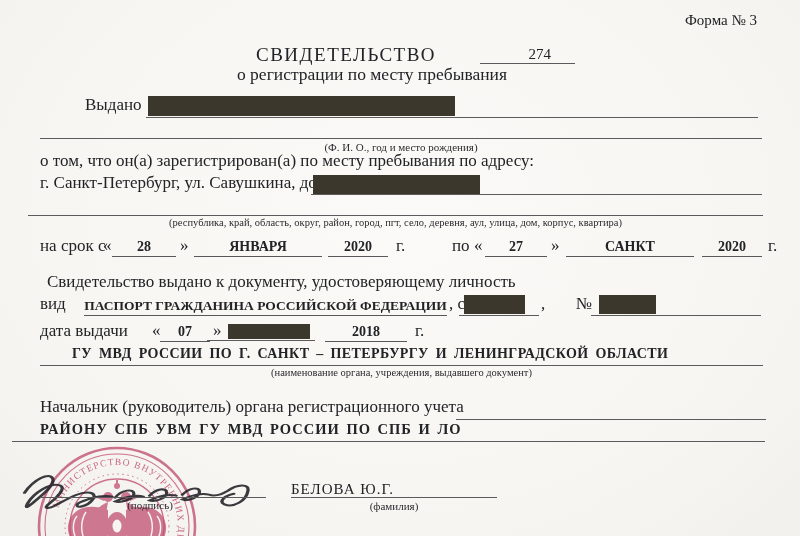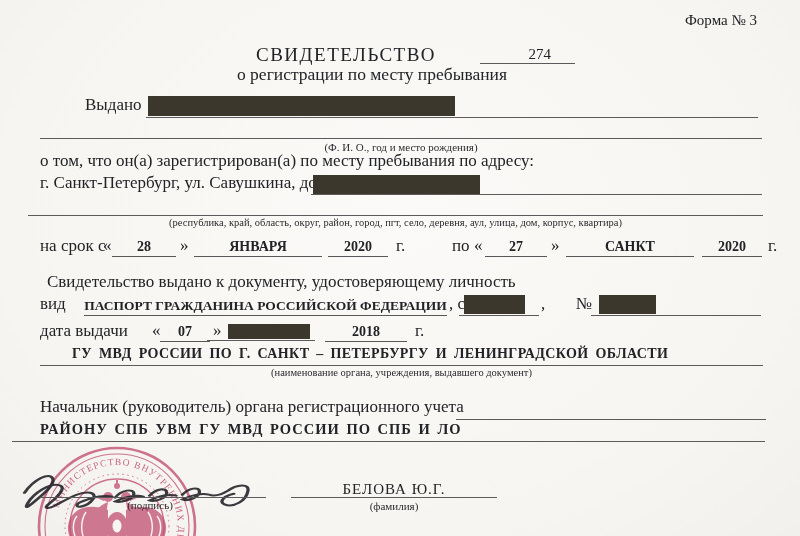--- a/index.html
+++ b/index.html
@@ -60,21 +60,21 @@
   .issuer-cap{left:40px;top:367px;width:723px;font-size:10.5px;}
   
   .head-label{left:40px;top:397px;}
   .head-val1{left:460px;top:401px;font-weight:bold;font-size:14px;letter-spacing:.3px;}
   .head-val2{left:40px;top:421px;font-weight:bold;font-size:14.5px;letter-spacing:1px;word-spacing:2px;}
   .auth-cap{left:40px;top:444px;width:714px;font-size:10.5px;}
   
   .fio-cap{left:40px;top:141px;width:722px;}
   .addr-cap{left:28px;top:217px;width:735px;font-size:10.5px;}
   .sign-cap{left:88px;top:499px;width:124px;}
-  .name{left:291px;top:481px;width:206px;text-align:center;font-size:15px;letter-spacing:1px;}
+  .name{left:291px;top:481px;width:206px;text-align:left;font-size:15px;letter-spacing:1px;}
   .fam-cap{left:291px;top:500px;width:206px;}
   .stamp-svg{position:absolute;left:28px;top:442px;}
   .sig-svg{position:absolute;left:12px;top:464px;}
 </style>
 </head>
 <body>
 
 <div class="page">
 
   <div class="abs form-no">Форма № 3</div>

